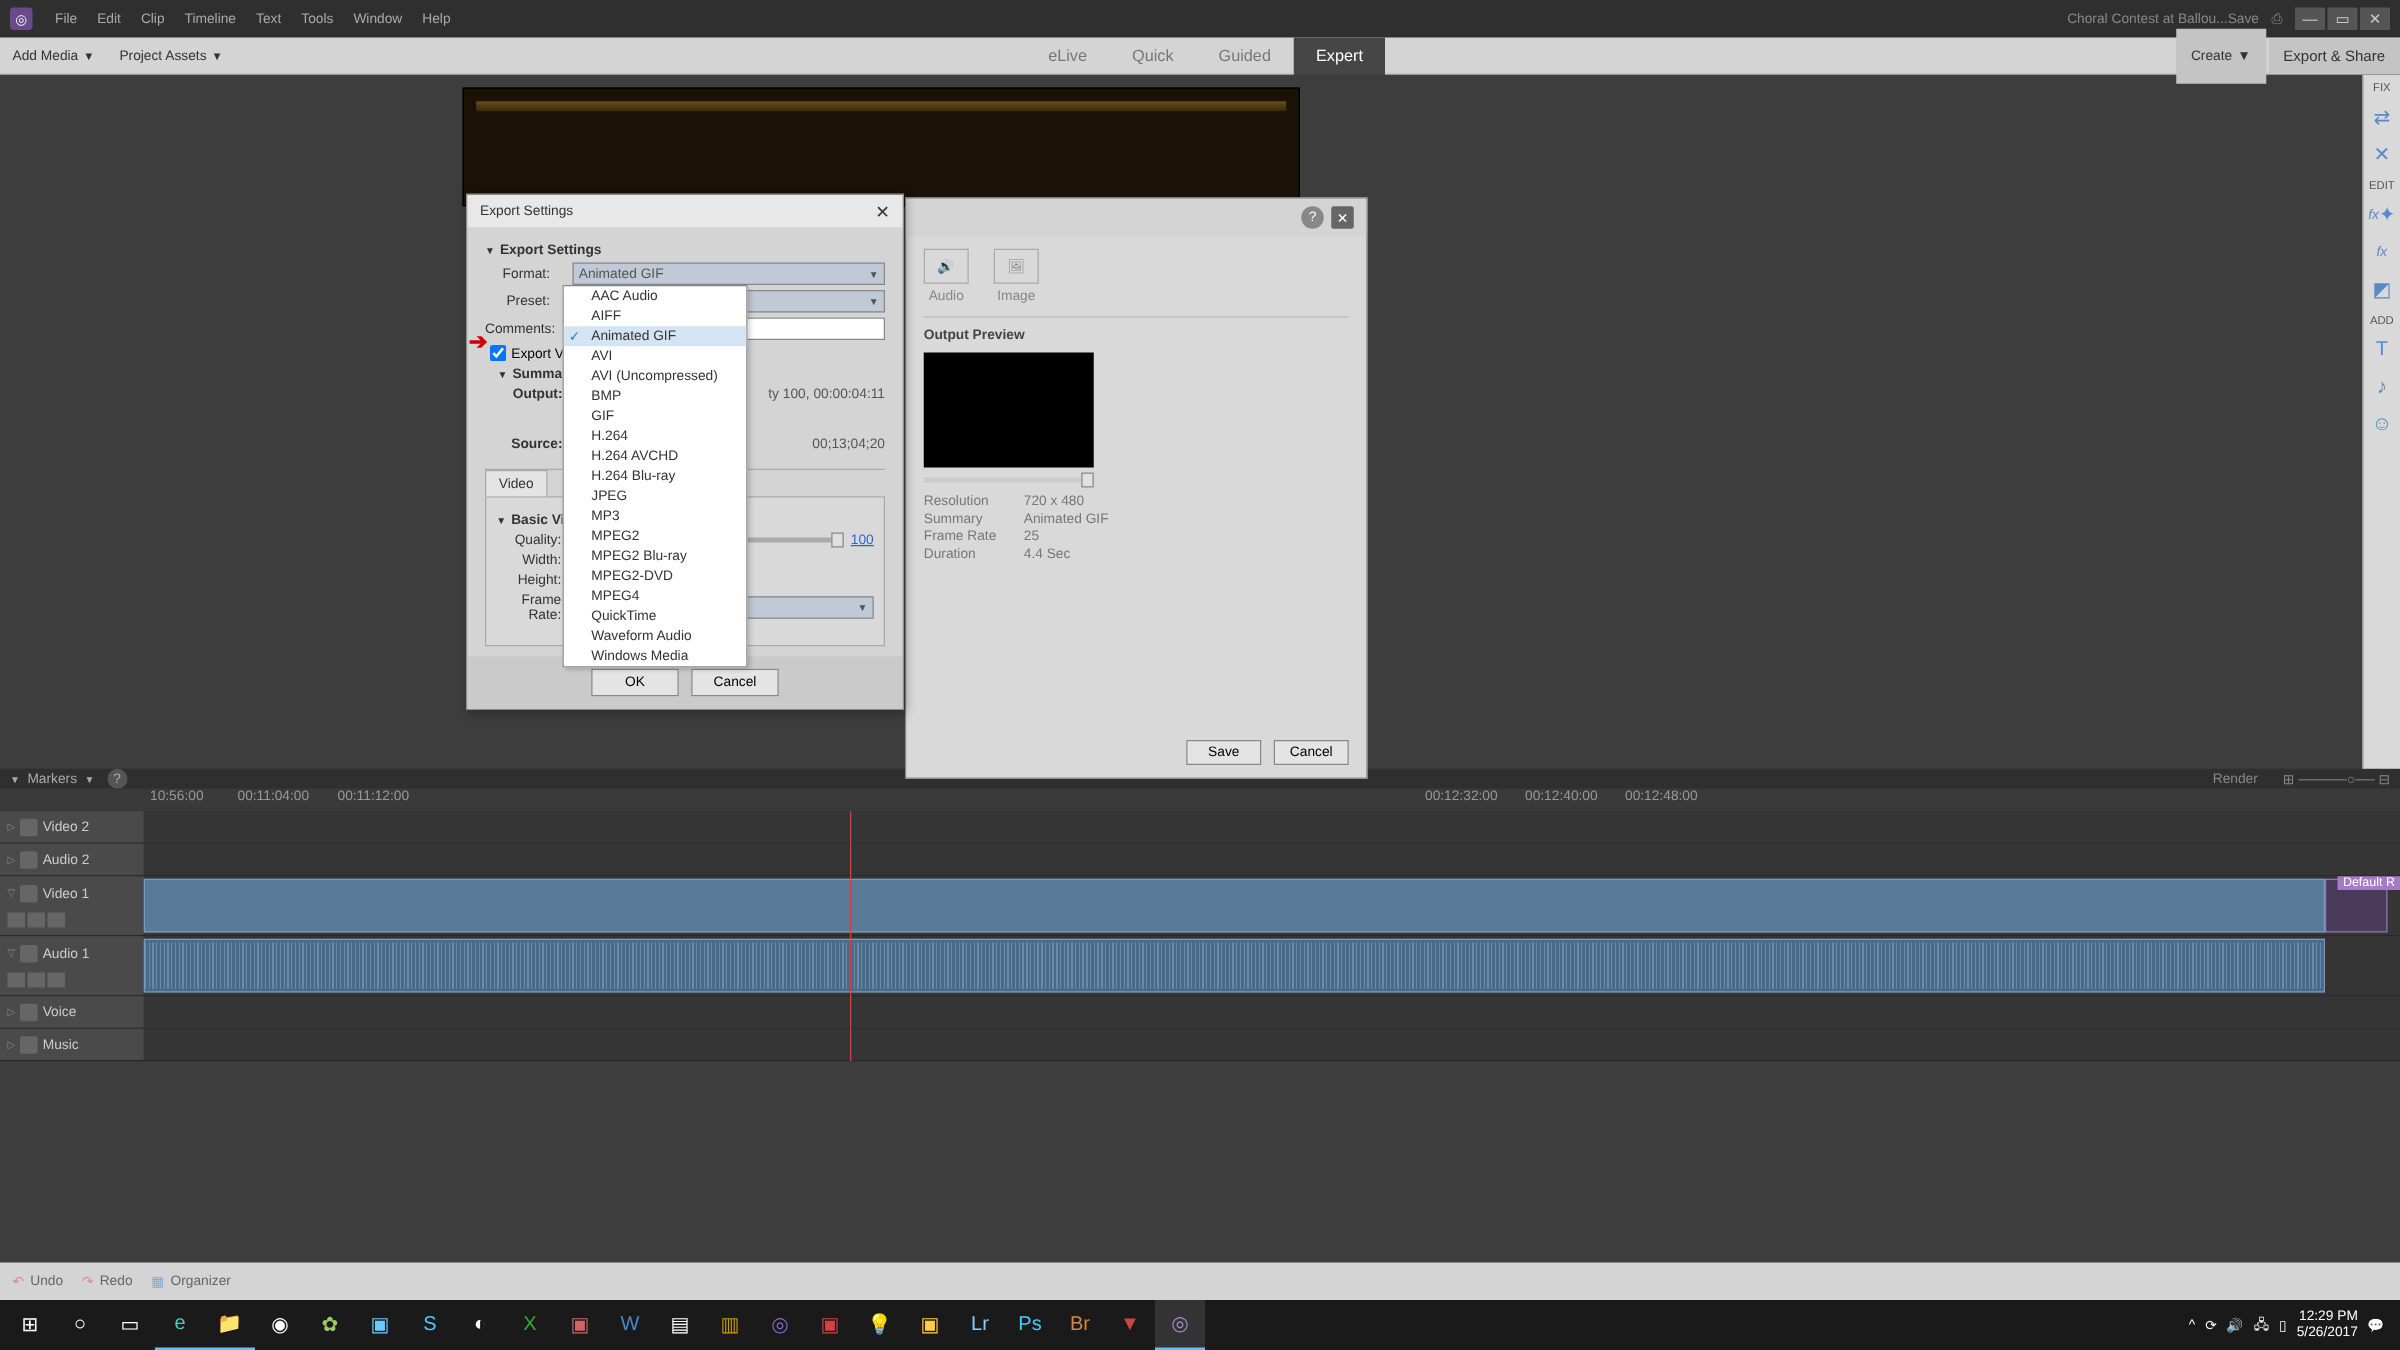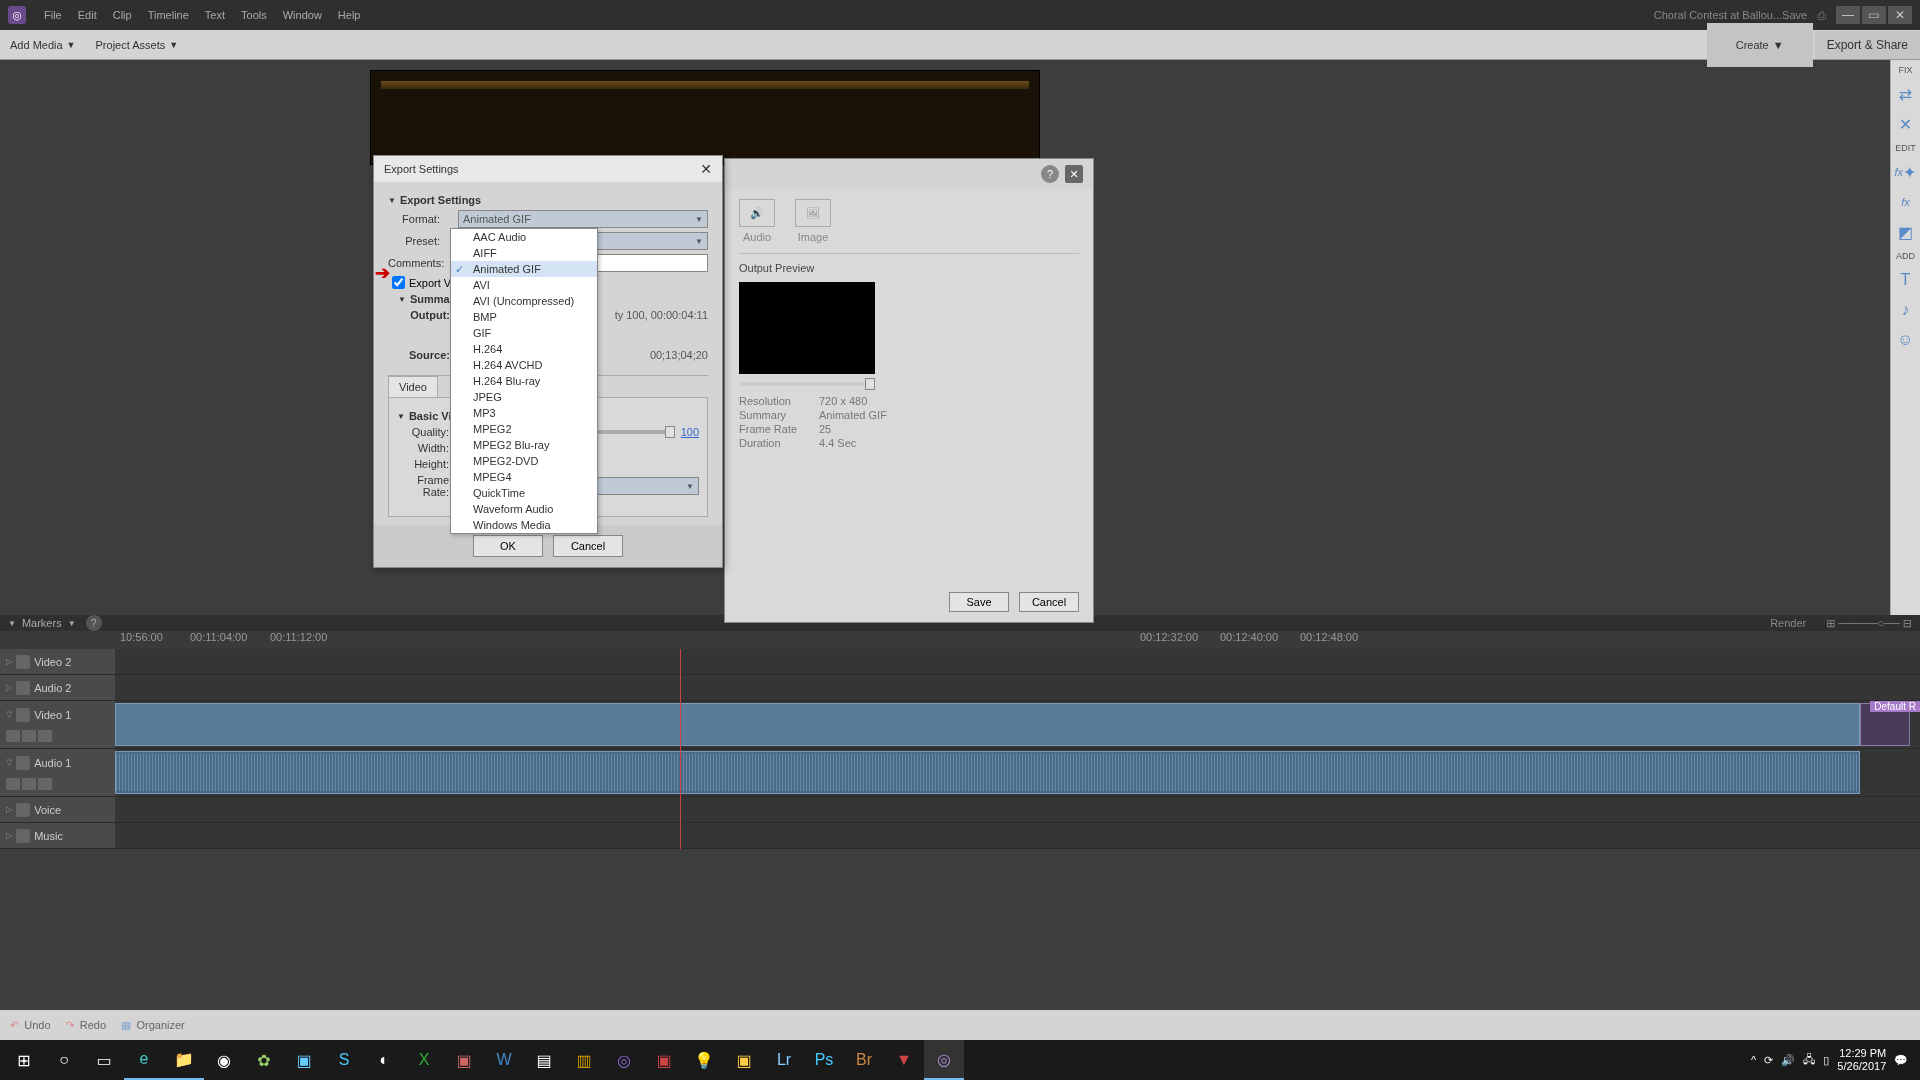--- a/index.html
+++ b/index.html
@@ -17,21 +17,21 @@
 
 
 .secbar{height:30px;background:#d4d4d4;display:flex;align-items:center;color:#333;border-bottom:1px solid #999}
 .secbar .btn{padding:0 10px;height:30px;display:flex;align-items:center;cursor:pointer;font-size:12px}
 .secbar .btn .tri{margin-left:4px;font-size:9px}
 .secbar .spacer{flex:1}
 .secbar .modes{display:flex}
 .secbar .mode{padding:0 18px;height:30px;display:flex;align-items:center;color:#777;font-size:13px}
 .secbar .mode.active{background:#464646;color:#fff}
 .secbar .right{display:flex;align-items:center}
-.secbar .create{background:#c4c4c4;padding:0 29px;height:44px;display:flex;align-items:center;font-size:12px}
+.secbar .create{background:#c4c4c4;padding:0 12px;height:44px;display:flex;align-items:center;font-size:12px}
 .secbar .export{background:#c4c4c4;padding:0 12px;height:28px;display:flex;align-items:center;margin-left:2px;font-size:12px}
 
 
 .main{display:flex;height:555px}
 .monitor-area{flex:1;position:relative}
 .preview-monitor{position:absolute;left:370px;top:10px;width:670px;height:95px;background:#1a1206;border:1px solid #000}
 .preview-monitor::after{content:"";position:absolute;top:10px;left:10px;right:10px;height:8px;background:linear-gradient(#6a4a1a,#3a2a0a)}
 
 
 .rightpanel{width:30px;background:#d9d9d9;display:flex;flex-direction:column;align-items:center;padding-top:5px;gap:8px;border-left:1px solid #aaa}
@@ -103,21 +103,21 @@
 .dropdown .item.sel::before{content:"✓";position:absolute;left:4px;color:#3a7ac8}
 
 
 .outpanel{position:absolute;left:724px;top:158px;width:370px;height:465px;background:#d9d9d9;border:1px solid #888;z-index:90}
 .outpanel .top{height:30px;display:flex;align-items:center;padding:0 10px;justify-content:flex-end;gap:6px;background:#d4d4d4}
 .outpanel .top .x{width:18px;height:18px;background:#666;color:#fff;display:flex;align-items:center;justify-content:center;border-radius:2px;cursor:pointer}
 .outpanel .top .q{width:18px;height:18px;background:#888;color:#fff;display:flex;align-items:center;justify-content:center;border-radius:50%}
 .outpanel .icons-row{display:flex;gap:20px;padding:10px 14px}
 .outpanel .icon-btn{display:flex;flex-direction:column;align-items:center;gap:4px;color:#888}
 .outpanel .icon-btn .box{width:36px;height:28px;border:1px solid #aaa;display:flex;align-items:center;justify-content:center;font-size:18px}
-.outpanel .prev-lbl{font-weight:normal;color:#444;padding:8px 14px}
+.outpanel .prev-lbl{font-weight:bold;color:#444;padding:8px 14px}
 .outpanel .prev-box{width:136px;height:92px;background:#000;margin-left:14px}
 .outpanel .slider2{width:136px;height:4px;background:#ccc;margin:8px 14px;position:relative}
 .outpanel .slider2 .thumb{position:absolute;right:0;top:-4px;width:10px;height:12px;background:#e0e0e0;border:1px solid #888}
 .outpanel .cs-hdr{font-weight:bold;color:#444;padding:12px 14px 4px}
 .outpanel .cs-row{display:flex;padding:1px 14px;color:#777}
 .outpanel .cs-row .k{width:80px}
 .outpanel .footer2{position:absolute;bottom:10px;right:14px;display:flex;gap:10px}
 .outpanel .btn2{width:60px;height:20px;border:1px solid #888;background:#e4e4e4;display:flex;align-items:center;justify-content:center;cursor:pointer}
 </style>
 </head>
@@ -147,20 +147,26 @@
 <div class="secbar">
   <div class="btn">
       <span>Add Media</span>
       <span class="tri">▼</span>
     </div>
   <div class="btn">
       <span>Project Assets</span>
       <span class="tri">▼</span>
     </div>
   <div class="spacer"></div>
+  <div class="modes">
+    <div class="mode">eLive</div>
+    <div class="mode">Quick</div>
+    <div class="mode">Guided</div>
+    <div class="mode active">Expert</div>
+  </div>
   <div class="spacer"></div>
   <div class="right">
     <div class="create">
         <span>Create</span>
         <span class="tri" style="margin-left:4px">▼</span>
       </div>
     <div class="export">Export &amp; Share</div>
   </div>
 </div>
 

